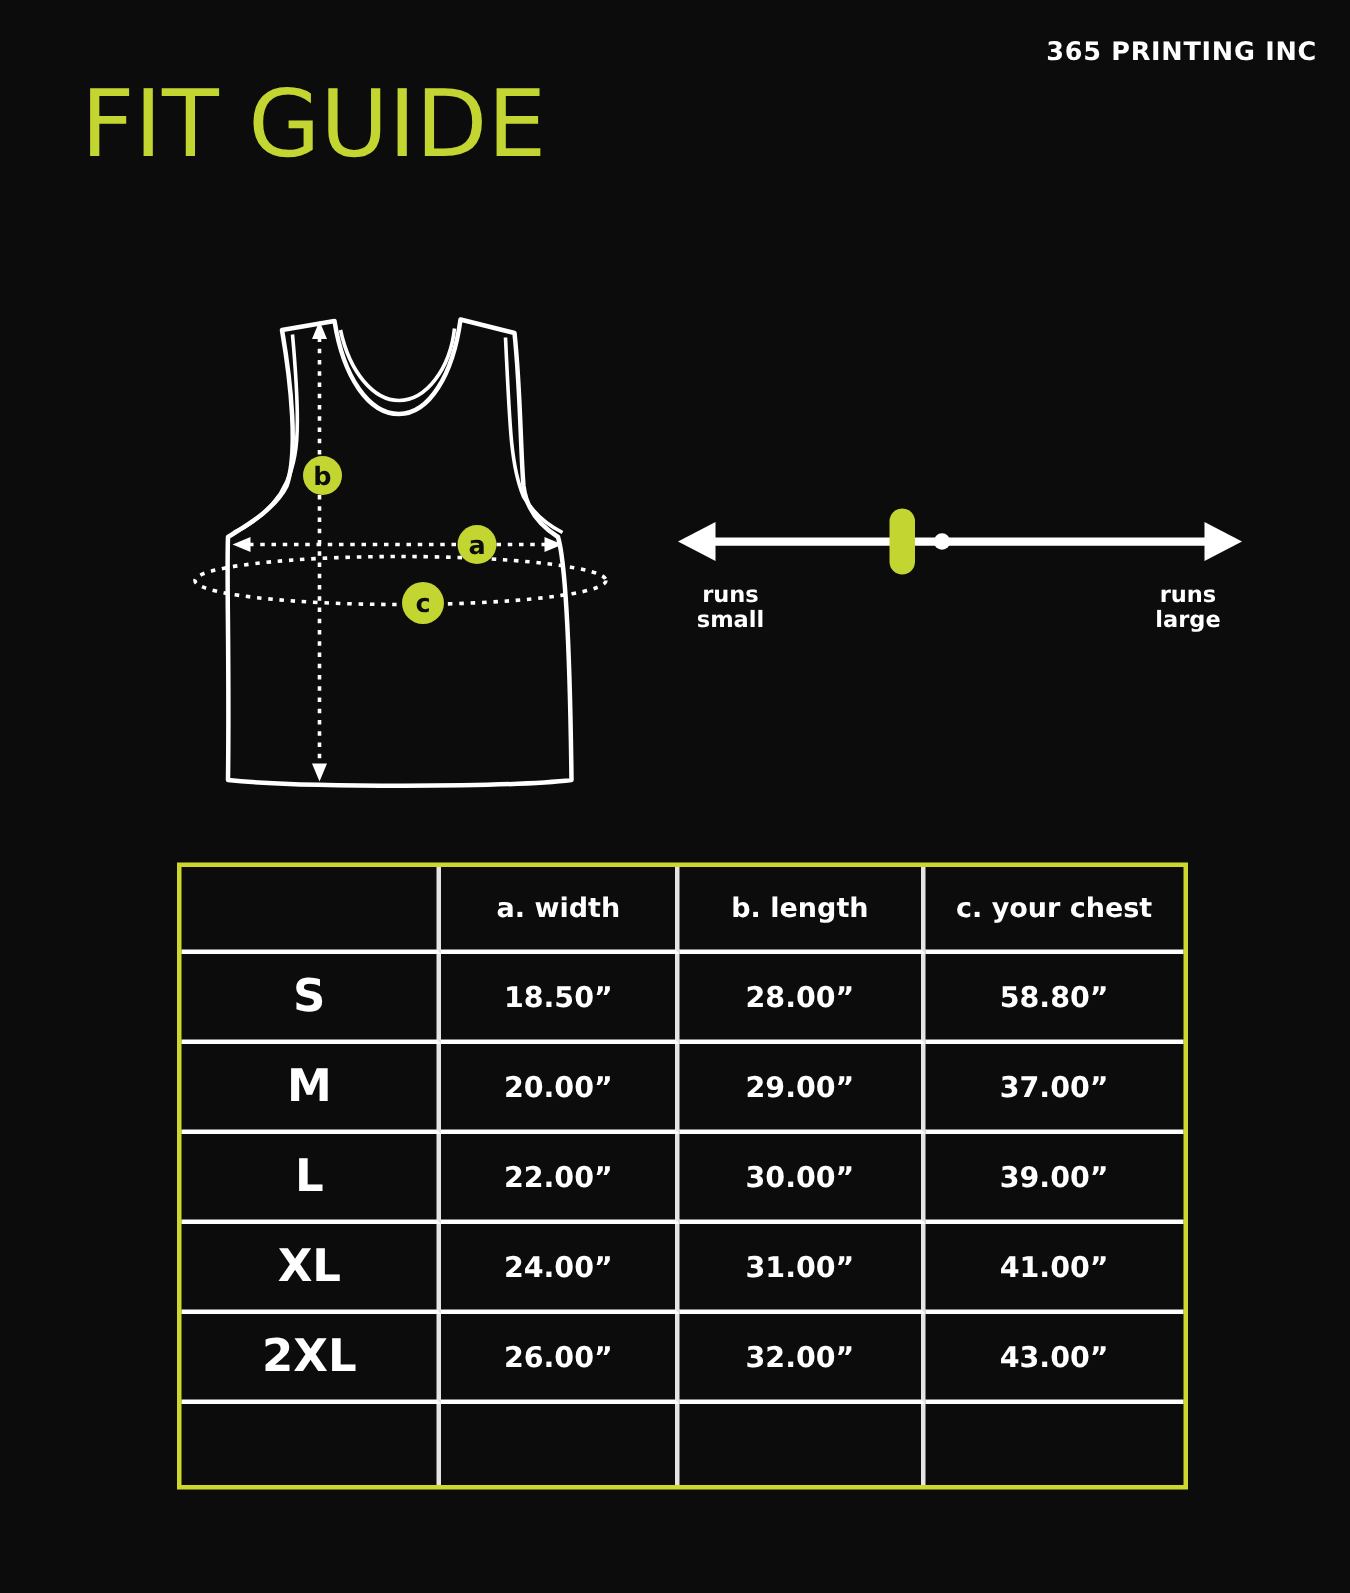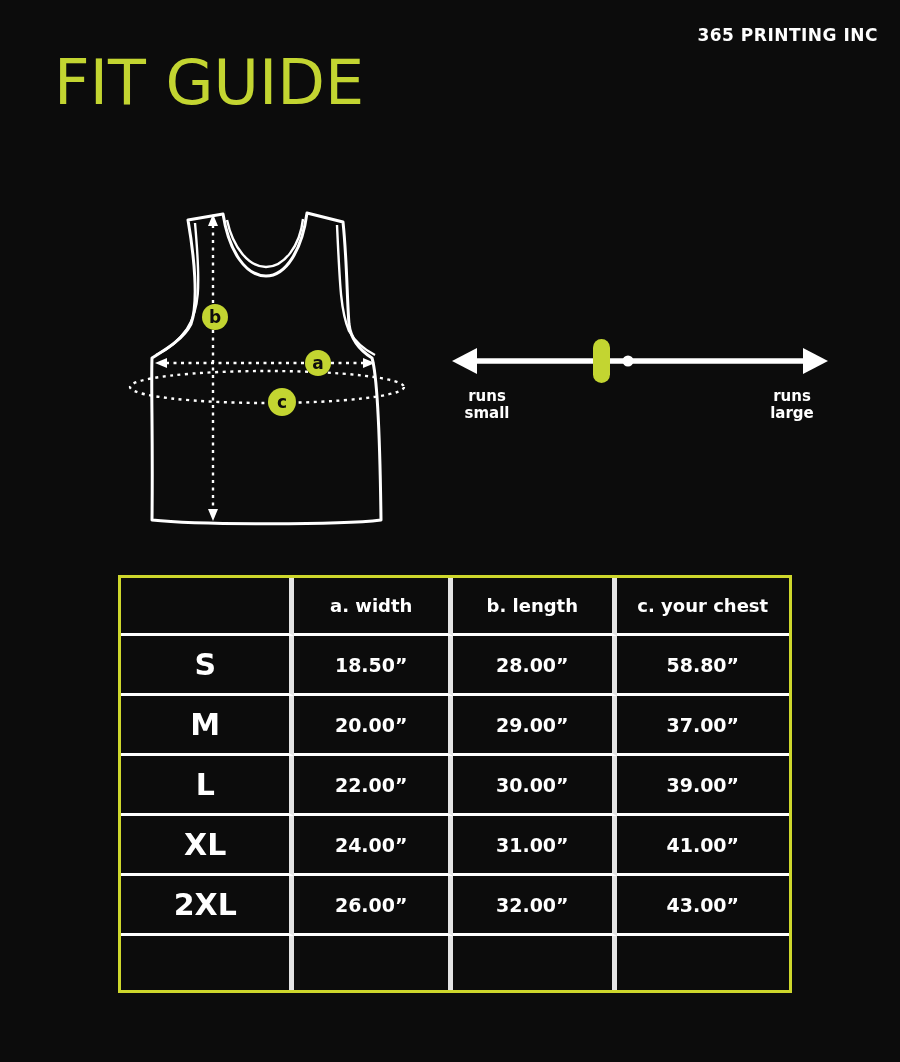--- a/index.html
+++ b/index.html
@@ -32,21 +32,21 @@
   .size-table{
     position:absolute;left:118px;top:575px;width:674px;height:418px;
     border:3px solid var(--tborder);
     display:grid;
     grid-template-columns:175fr 160fr 165fr 174fr;
     grid-template-rows:58px repeat(5,60px) 1fr;
   }
   .trow{display:contents;}
   .cell{
     display:flex;align-items:center;justify-content:center;
-    border-right:5px solid #e5e5e5;border-bottom:3px solid #fff;
+    border-right:3px solid #e5e5e5;border-bottom:3px solid #fff;
     color:var(--fg);
   }
   .cell.col-last{border-right:none;}
   .trow-last .cell{border-bottom:none;}
   .cell.head{font-size:18px;font-weight:800;}
   .cell.size{font-size:30px;font-weight:800;}
   .cell.val{font-size:19px;font-weight:800;}
 
   .footnote{position:absolute;left:0;right:0;top:1000px;text-align:center;font-size:19px;font-weight:800;color:var(--fg);}
 </style>

